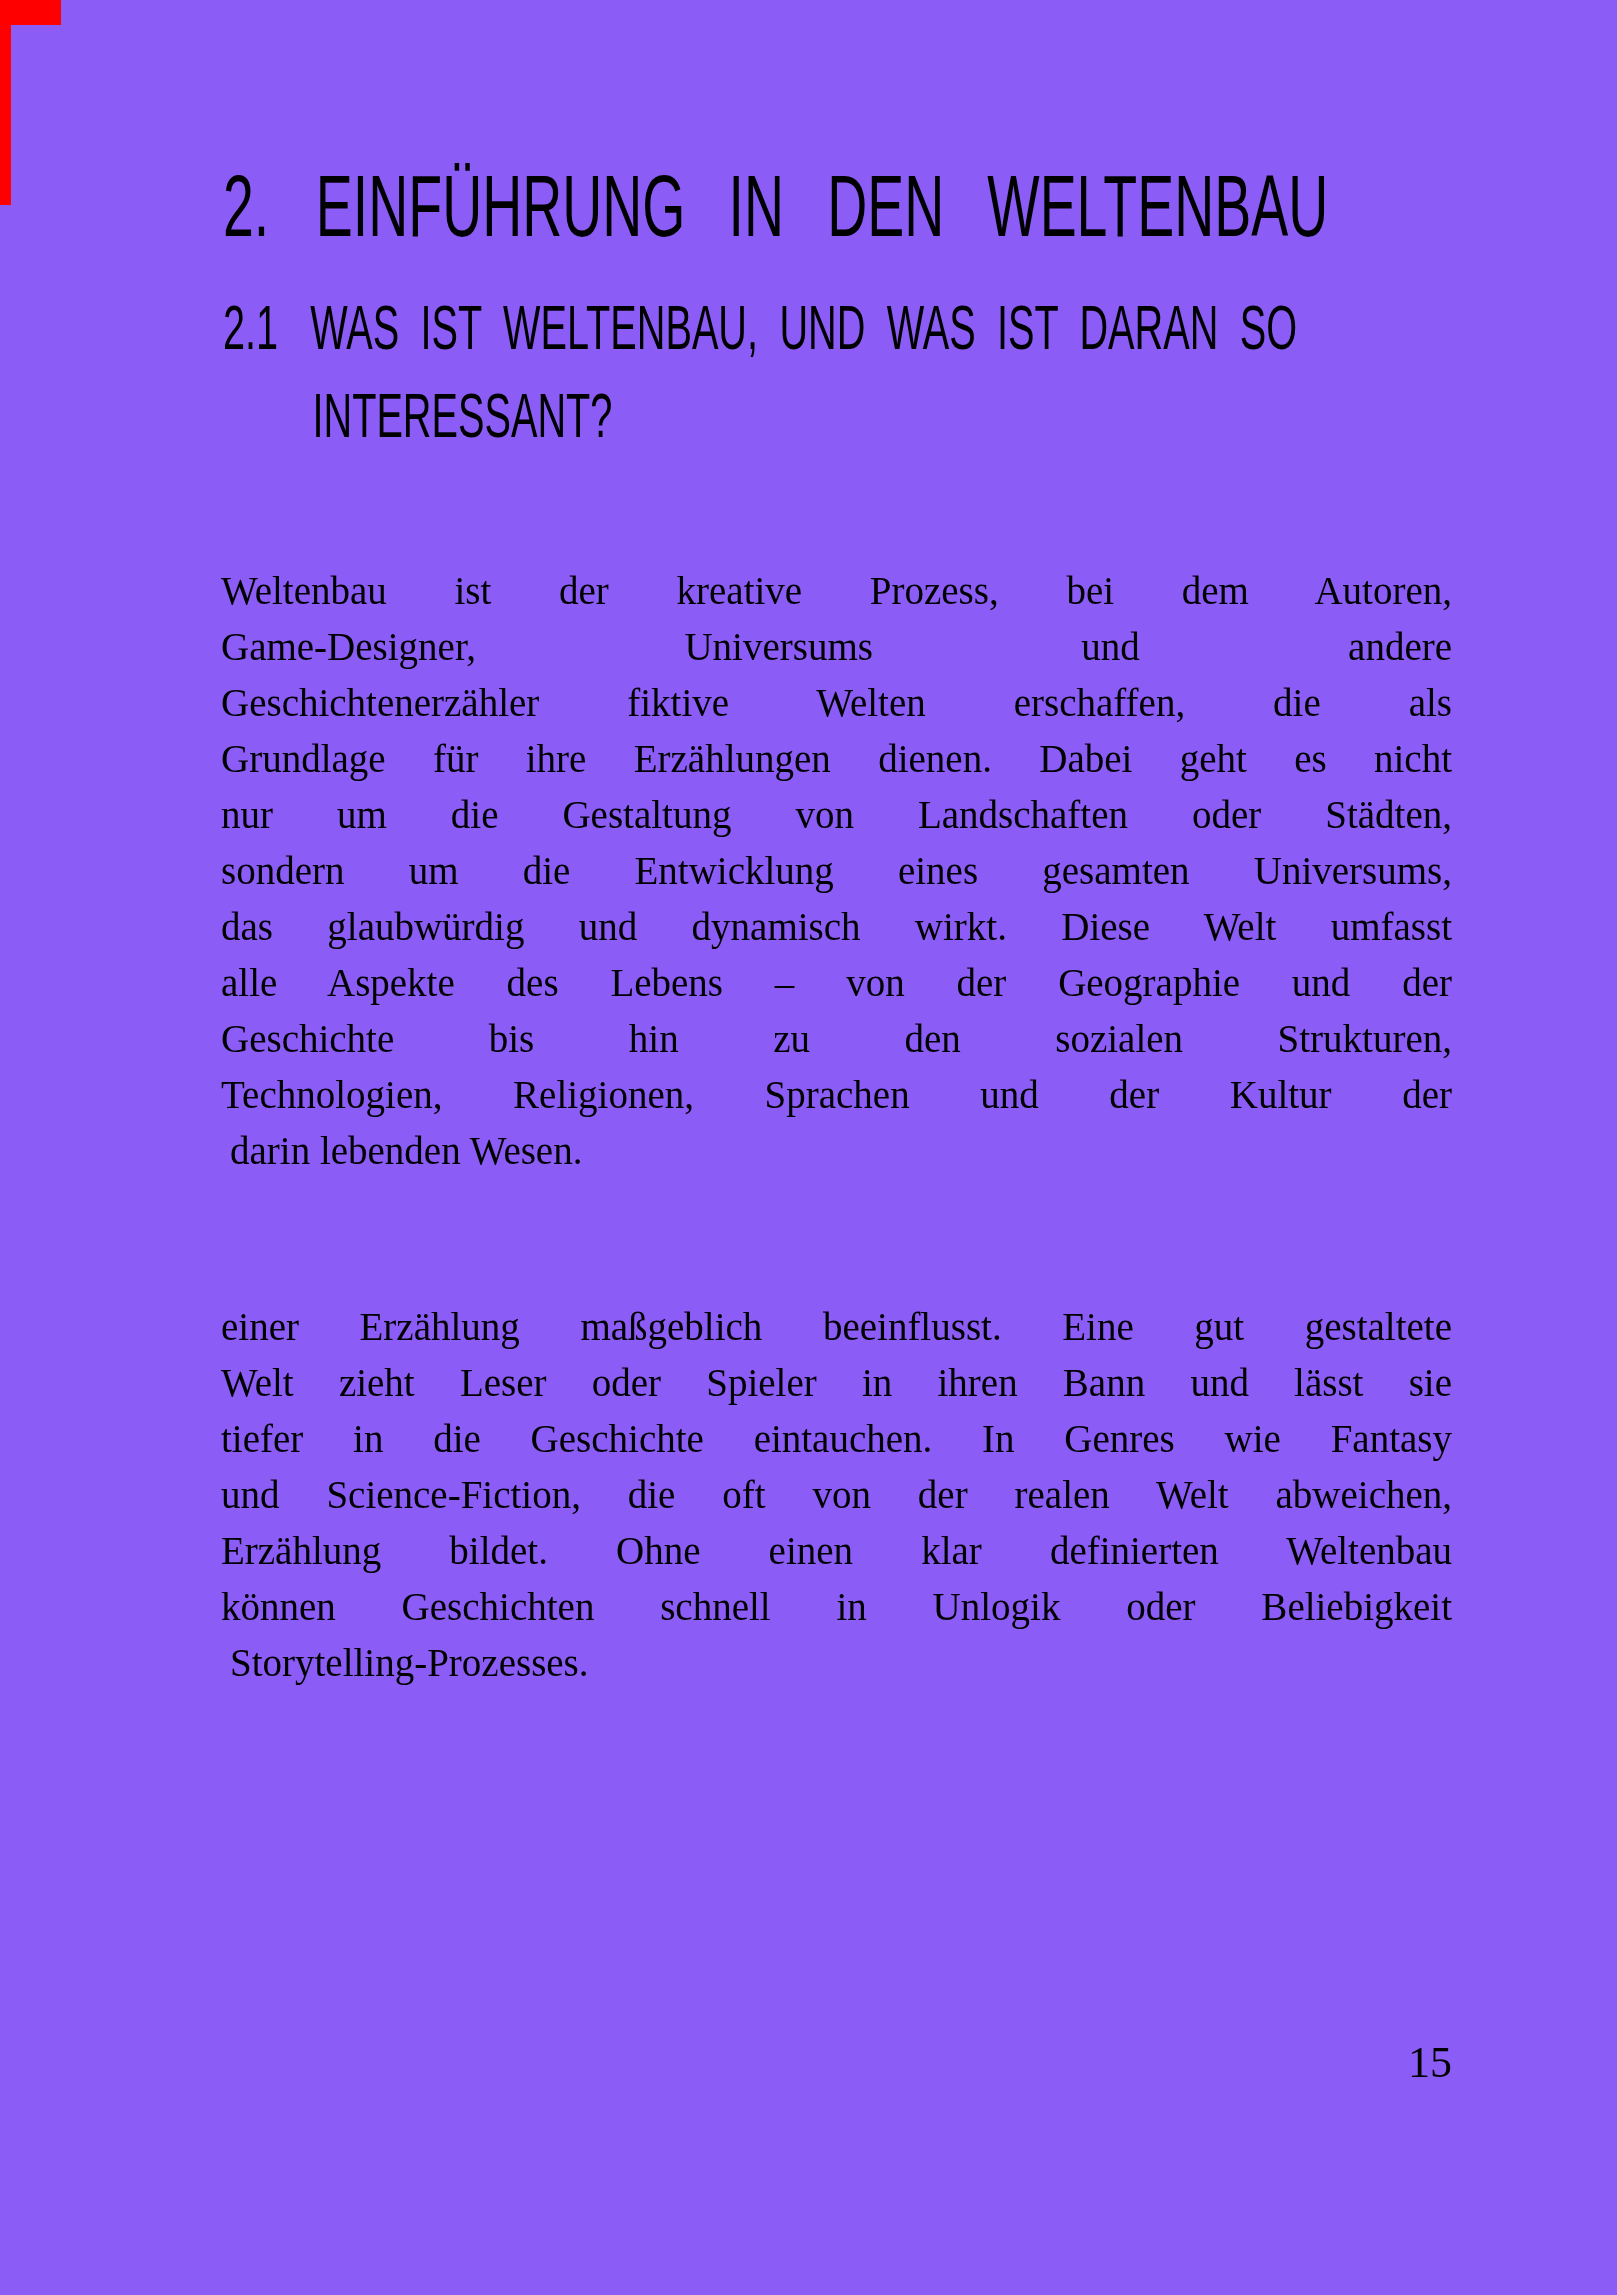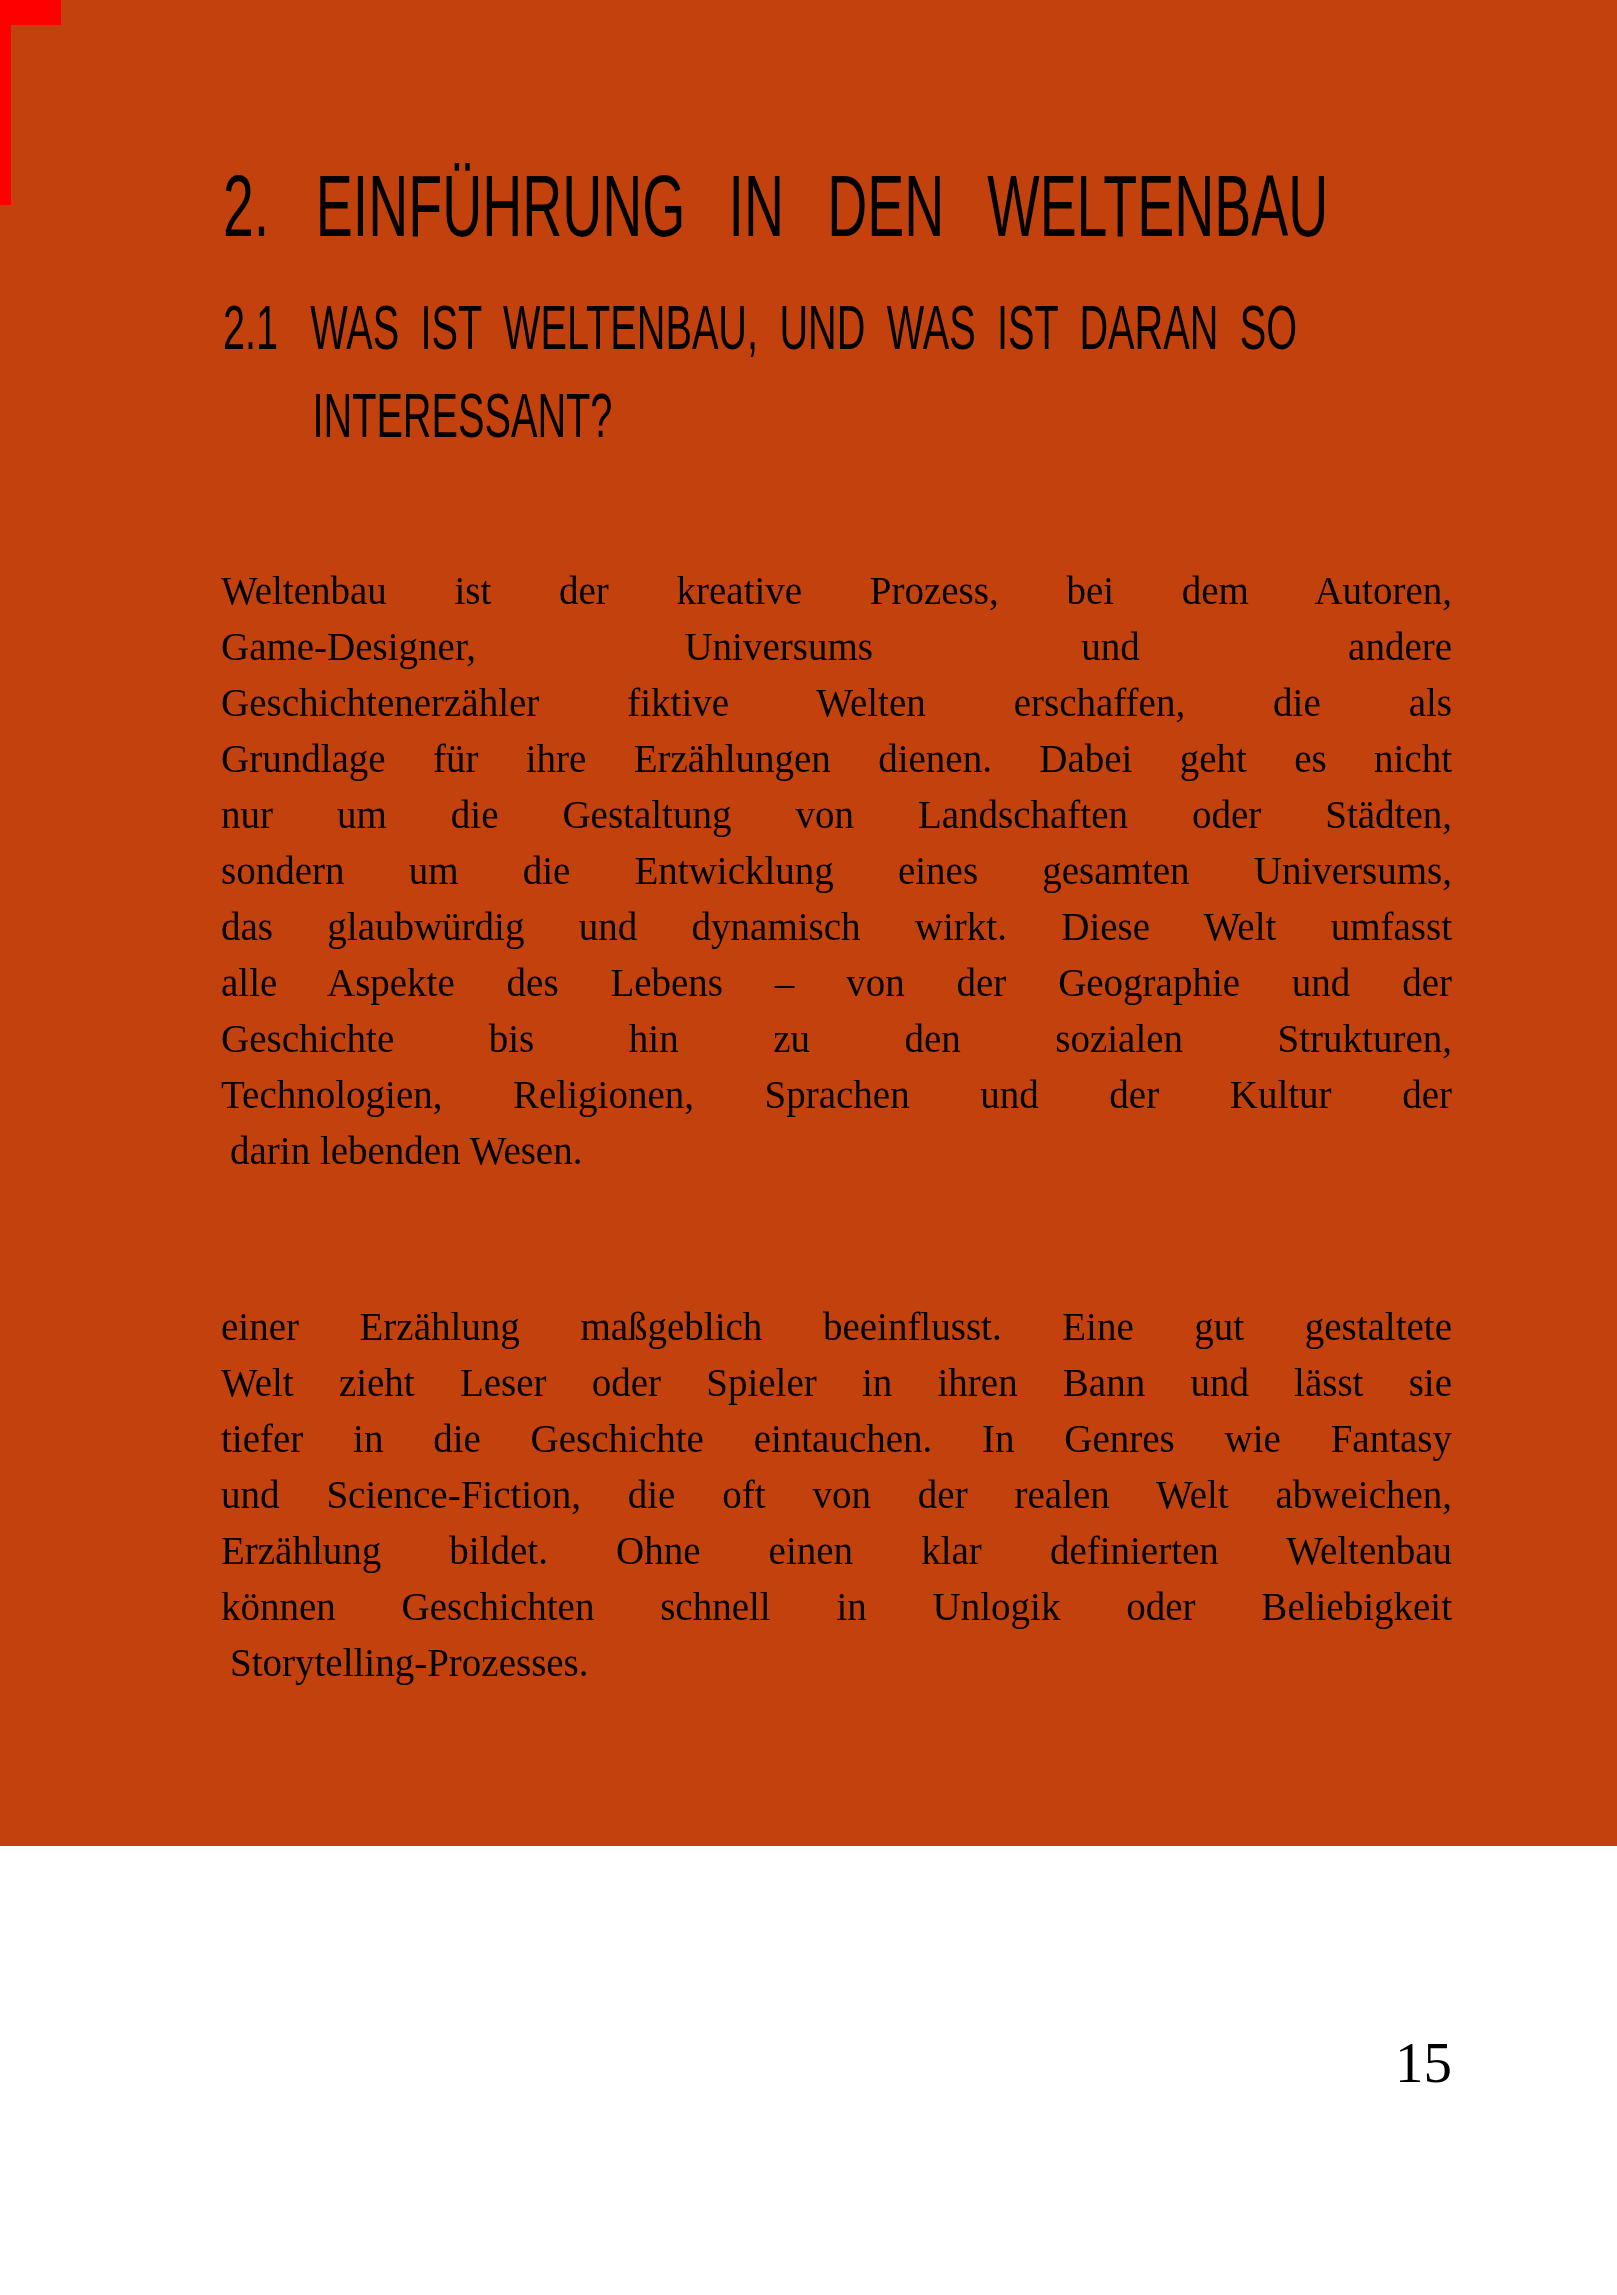--- a/index.html
+++ b/index.html
@@ -4,21 +4,21 @@
 <style>
   html,body { margin:0; padding:0; }
   body {
     width:1618px; height:2295px;
     background:#ffffff;
     position:relative;
     overflow:hidden;
     font-family:"Liberation Serif","DejaVu Serif",serif;
     color:#000000;
   }
-  .page { position:absolute; left:0; top:0; width:1618px; height:1846px; background:#c2410c; }
+  .page { position:absolute; left:0; top:0; width:1618px; height:2295px; background:#8b5cf6; }
 
   
   .mark-v { position:absolute; left:0; top:0; width:11px; height:205px; background:#fe0000; }
   .mark-h { position:absolute; left:0; top:0; width:61px; height:25.4px; background:#fe0000; }
 
   
   .squeeze { display:inline-block; transform:scaleX(0.63); transform-origin:0 0; white-space:nowrap; }
 
   .h1 {
     position:absolute; left:223px; top:162px;
@@ -39,21 +39,21 @@
     position:absolute; left:221px; width:1231px;
     font-size:39px; line-height:56px;
   }
   .para-1 { top:563px; }
   .para-2 { top:1299px; }
   .jline { text-align:justify; text-align-last:justify; height:56px; }
   .jline.last { text-align:left; text-align-last:left;margin-left:9px; }
 
   .pagenum {
     position:absolute; left:221px; top:2041px; width:1231px;
-    text-align:right; font-size:57px; line-height:44px;
+    text-align:right; font-size:44px; line-height:44px;
   }
 </style>
 </head>
 <body>
 
 <div class="page">
 
   <div class="mark-v"></div>
   <div class="mark-h"></div>
 

